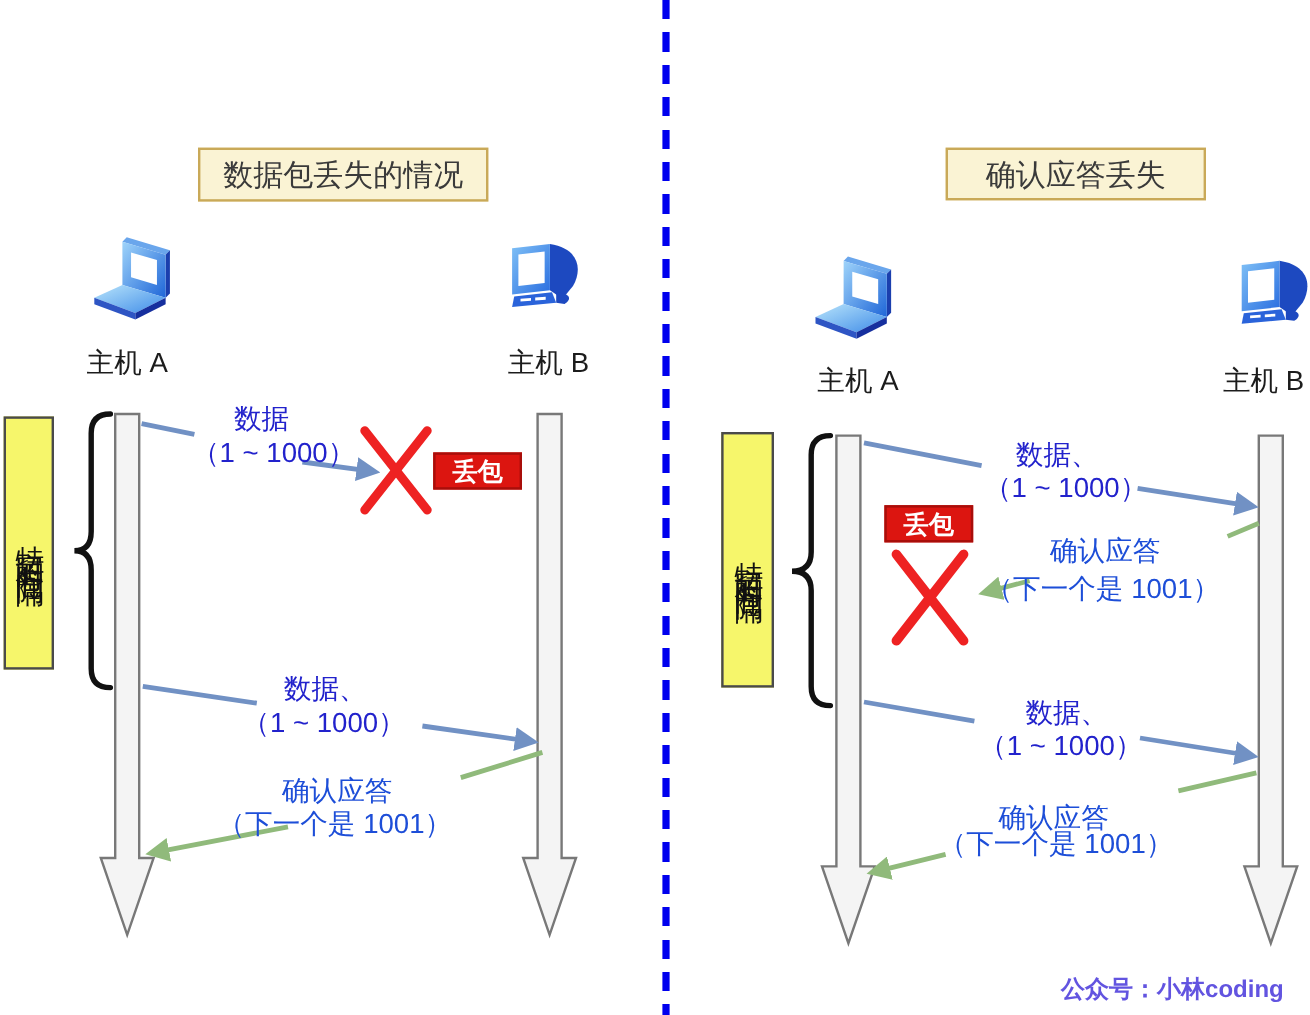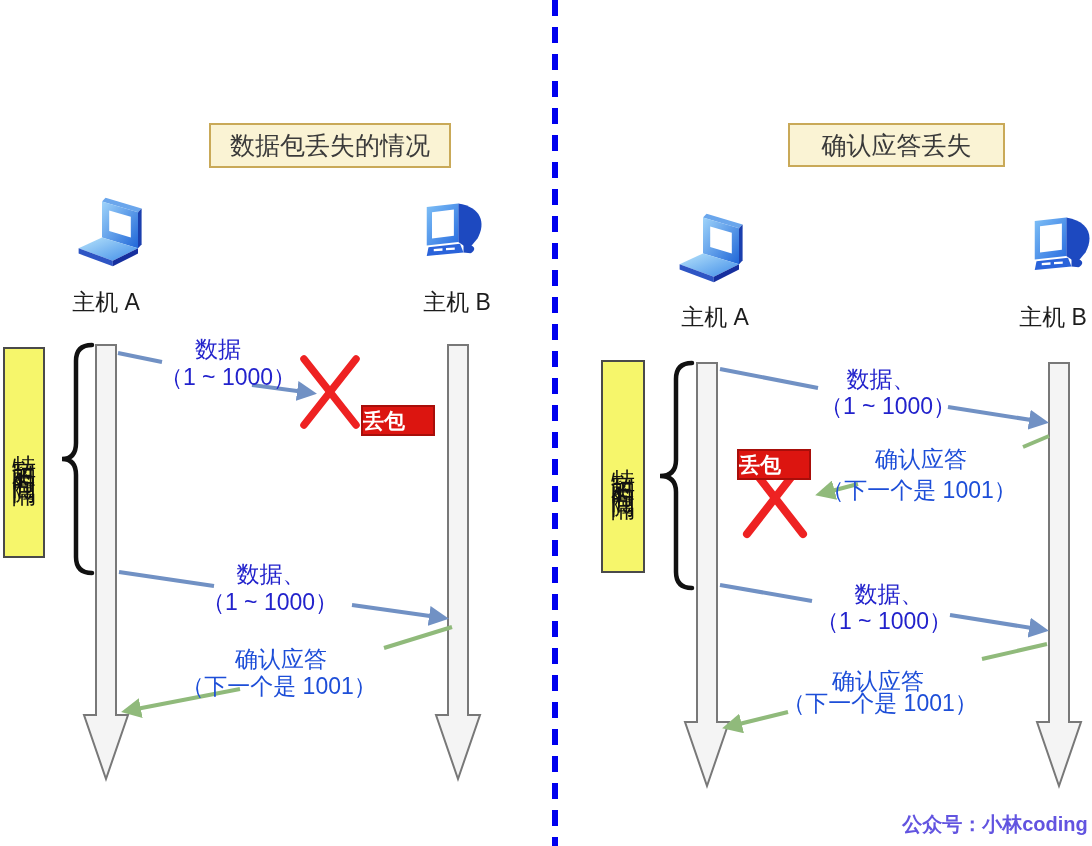--- a/index.html
+++ b/index.html
@@ -17,25 +17,25 @@
        box-sizing:border-box;}
   .hostlbl{position:absolute;transform:translateX(-50%);z-index:3;color:#1c1c1c;
        font-size:23px;white-space:nowrap;}
   .hosticon{position:absolute;z-index:2;}
   .intervalbox{position:absolute;z-index:3;background:#f6f66b;border:2px solid #4a4a4a;
        color:#111;font-size:24px;box-sizing:border-box;
        writing-mode:vertical-rl;text-orientation:upright;letter-spacing:5px;
        display:flex;align-items:center;justify-content:center;}
   .lossbox{position:absolute;z-index:3;background:#dc1510;border:2px solid #a80e0a;
        color:#ffffff;font-weight:bold;font-size:21px;box-sizing:border-box;
-       display:flex;align-items:center;margin-top:28px;}
+       display:flex;align-items:center;justify-content:center;}
   .divider{position:absolute;left:552px;top:0;width:6px;height:846px;z-index:2;
        background:repeating-linear-gradient(to bottom,#0000ee 0 16px,transparent 16px 27px);}
   .watermark{position:absolute;transform:translateX(-50%);z-index:3;color:#6254e0;
-       font-size:20px;font-weight:bold;white-space:nowrap;margin-left:18px;}
+       font-size:20px;font-weight:bold;white-space:nowrap;}
 </style>
 </head>
 <body>
 
 <div class="stage">
 
   <svg class="overlay" width="1092" height="846" viewBox="0 0 1092 846">
     <defs>
       <marker id="mblue" viewBox="0 0 10 10" markerWidth="5" markerHeight="5" refX="7.5" refY="5" orient="auto">
         <path d="M0,0 L10,5 L0,10 z" fill="#7191c4"></path>
@@ -75,21 +75,21 @@
     <line x1="788" y1="712" x2="727" y2="727" stroke-width="4" marker-end="url(#mgreen)" stroke="#90ba7b"></line>
 
     <g>
       <line x1="747" y1="462" x2="803" y2="534" stroke-width="8" stroke-linecap="round" stroke="#ee2222"></line>
       <line x1="803" y1="462" x2="747" y2="534" stroke-width="8" stroke-linecap="round" stroke="#ee2222"></line>
     </g>
   </svg>
 
   <div class="divider"></div>
 
-  <div class="titlebox" style="left:165px;top:123px;width:242px;height:45px;margin-left:44px;">
+  <div class="titlebox" style="left:165px;top:123px;width:242px;height:45px;">
     <span>数据包丢失的情况</span>
   </div>
 
   <svg class="hosticon" style="left:75px;top:192px;" width="72" height="80" viewBox="0 0 80 88">
     <defs>
       <linearGradient id="la1s" x1="0" y1="0" x2="1" y2="1">
         <stop offset="0" stop-color="#9fd4fa"></stop>
           <stop offset="1" stop-color="#1f66d8"></stop>
       </linearGradient>
       <linearGradient id="la1b" x1="0" y1="0" x2="1" y2="1">

